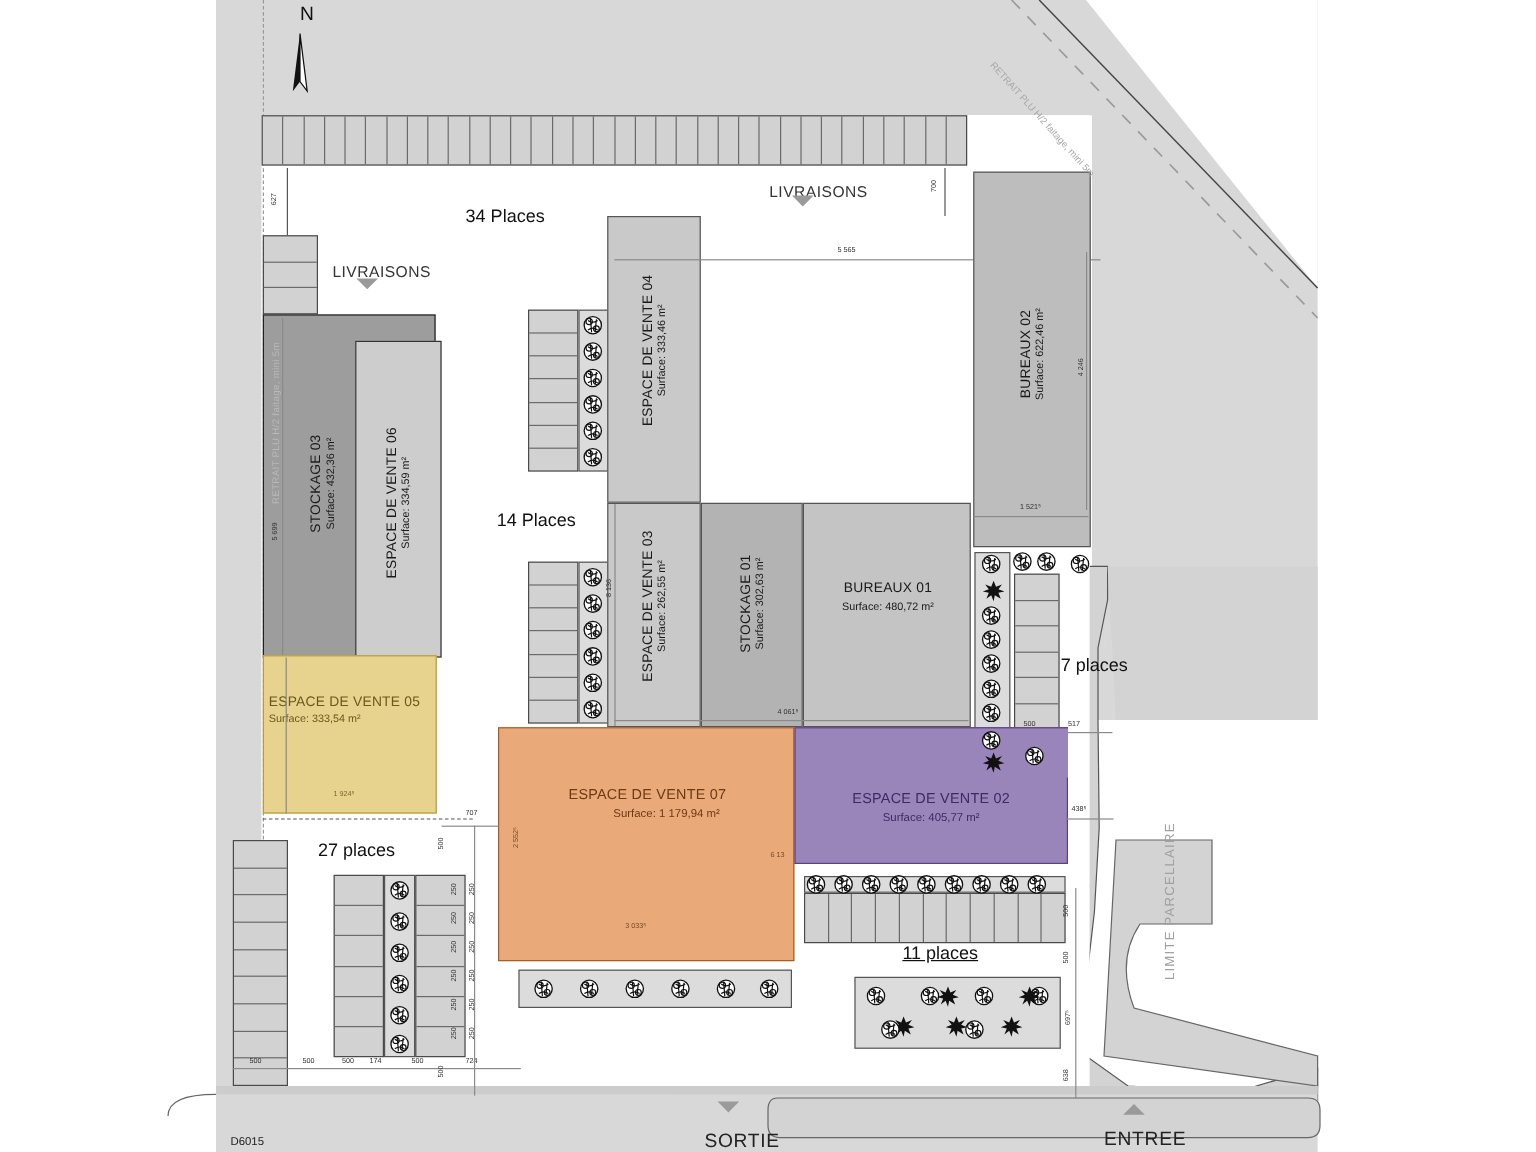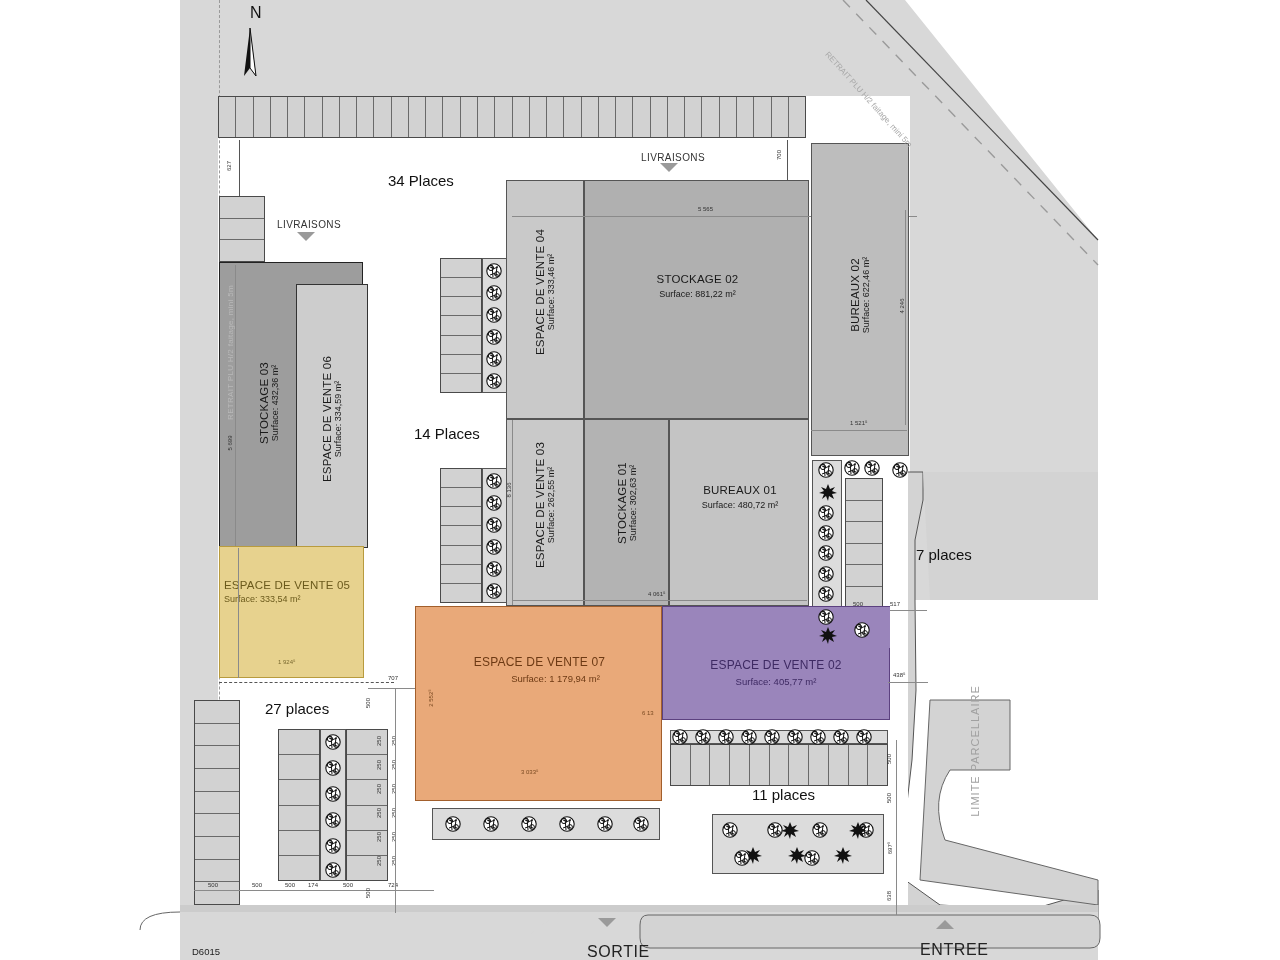--- a/index.html
+++ b/index.html
@@ -26,21 +26,21 @@
             display:flex;flex-direction:column;}
   .stallcol > i{flex:1 1 auto;border-bottom:1px solid #6a6a6a;display:block;}
   .stallcol > i:last-child{border-bottom:none;}
 
   
   .greenband{position:absolute;background:#dcdcdc;border:1px solid #555;box-sizing:border-box;}
 
   
   .places{position:absolute;font-size:15px;color:#111;white-space:nowrap;}
   .dimtxt{position:absolute;font-size:6px;color:#333;white-space:nowrap;}
-  .livr{position:absolute;font-size:10px;color:#333;letter-spacing:.4px;white-space:nowrap;}
+  .livr{position:absolute;font-size:13px;color:#333;letter-spacing:.4px;white-space:nowrap;}
   .faint{position:absolute;color:#b9b9b9;font-size:9px;white-space:nowrap;letter-spacing:.3px;}
   .gatetxt{position:absolute;font-size:16px;color:#222;letter-spacing:.6px;white-space:nowrap;}
   .roadtxt{position:absolute;font-size:9.5px;color:#222;white-space:nowrap;}
 
   
   .tri-down{position:absolute;width:0;height:0;border-left:9px solid transparent;
             border-right:9px solid transparent;border-top:9px solid #9a9a9a;}
   .tri-up{position:absolute;width:0;height:0;border-left:9px solid transparent;
           border-right:9px solid transparent;border-bottom:9px solid #9a9a9a;}
   .dimline-v{position:absolute;width:0;border-left:1px solid #555;}
@@ -207,26 +207,20 @@
   <div class="livr" style="left:641px;top:152px;">LIVRAISONS</div>
   <div class="tri-down" style="left:660px;top:163px;"></div>
 
   <div class="zone" style="left:506px;top:180px;width:78px;height:239px;background:#c9c9c9;border:1.2px solid #555;">
     <div class="lbl rot" style="left:-62px;top:100px;width:200px;">
       <div class="ttl">ESPACE DE VENTE 04</div>
       <div class="sub">Surface: 333,46 m²</div>
     </div>
   </div>
 
-  <div class="zone" style="left:584px;top:180px;width:225px;height:239px;background:#b0b0b0;border:1.2px solid #555;">
-    <div class="lbl" style="left:0;top:92px;width:225px;">
-      <div class="ttl">STOCKAGE 02</div>
-      <div class="sub" style="margin-top:4px;">Surface: 881,22 m²</div>
-    </div>
-  </div>
   <div class="thin-h" style="left:512px;top:216px;width:405px;"></div>
   <div class="dimtxt" style="left:698px;top:206px;">5 565</div>
 
   <div class="zone" style="left:506px;top:419px;width:78px;height:187px;background:#c9c9c9;border:1.2px solid #555;">
     <div class="lbl rot" style="left:-62px;top:74px;width:200px;">
       <div class="ttl">ESPACE DE VENTE 03</div>
       <div class="sub">Surface: 262,55 m²</div>
     </div>
   </div>
   <div class="thin-v" style="left:512px;top:420px;height:185px;"></div>
@@ -265,21 +259,21 @@
   <div class="greenband" style="left:812px;top:460px;width:30px;height:185px;"></div>
   <div class="stallcol" style="left:845px;top:478px;width:38px;height:152px;">
     <i></i>
       <i></i>
       <i></i>
       <i></i>
       <i></i>
       <i></i>
       <i></i>
   </div>
-  <div class="places" style="left:884px;top:546px;padding-left:32px;">7 places</div>
+  <div class="places" style="left:884px;top:546px;">7 places</div>
   <div class="dimtxt" style="left:853px;top:601px;">500</div>
   <div class="dimtxt" style="left:890px;top:601px;">517</div>
   <div class="thin-h" style="left:845px;top:610px;width:82px;"></div>
 
   <div class="zone" style="left:415px;top:606px;width:247px;height:195px;background:#e9a979;border:1.4px solid #a25f2c;">
     <div class="lbl" style="left:0;top:48px;width:247px;">
       <div class="ttl" style="color:#6d3a14;font-size:12px;">ESPACE DE VENTE 07</div>
       <div class="sub" style="color:#6d3a14;margin-top:4px;font-size:9.5px;padding-left:32px;">Surface: 1 179,94 m²</div>
     </div>
     <div class="dimtxt" style="left:105px;top:162px;color:#7a4a22;">3 033⁵</div>
@@ -308,21 +302,21 @@
       <i></i>
       <i></i>
       <i></i>
       <i></i>
       <i></i>
       <i></i>
       <i></i>
       <i></i>
       <i></i>
   </div>
-  <div class="places" style="left:752px;top:786px;">11 places</div>
+  <div class="places" style="left:752px;top:786px;text-decoration:underline;">11 places</div>
   <div class="greenband" style="left:712px;top:814px;width:172px;height:60px;"></div>
 
   <div class="dimtxt rot" style="left:884px;top:756px;">500</div>
   <div class="dimtxt rot" style="left:884px;top:795px;">500</div>
   <div class="dimtxt rot" style="left:884px;top:845px;">697⁵</div>
   <div class="dimtxt rot" style="left:884px;top:893px;">638</div>
   <div class="thin-v" style="left:896px;top:740px;height:175px;"></div>
 
   <div class="stallcol" style="left:194px;top:700px;width:46px;height:205px;">
     <i></i>

